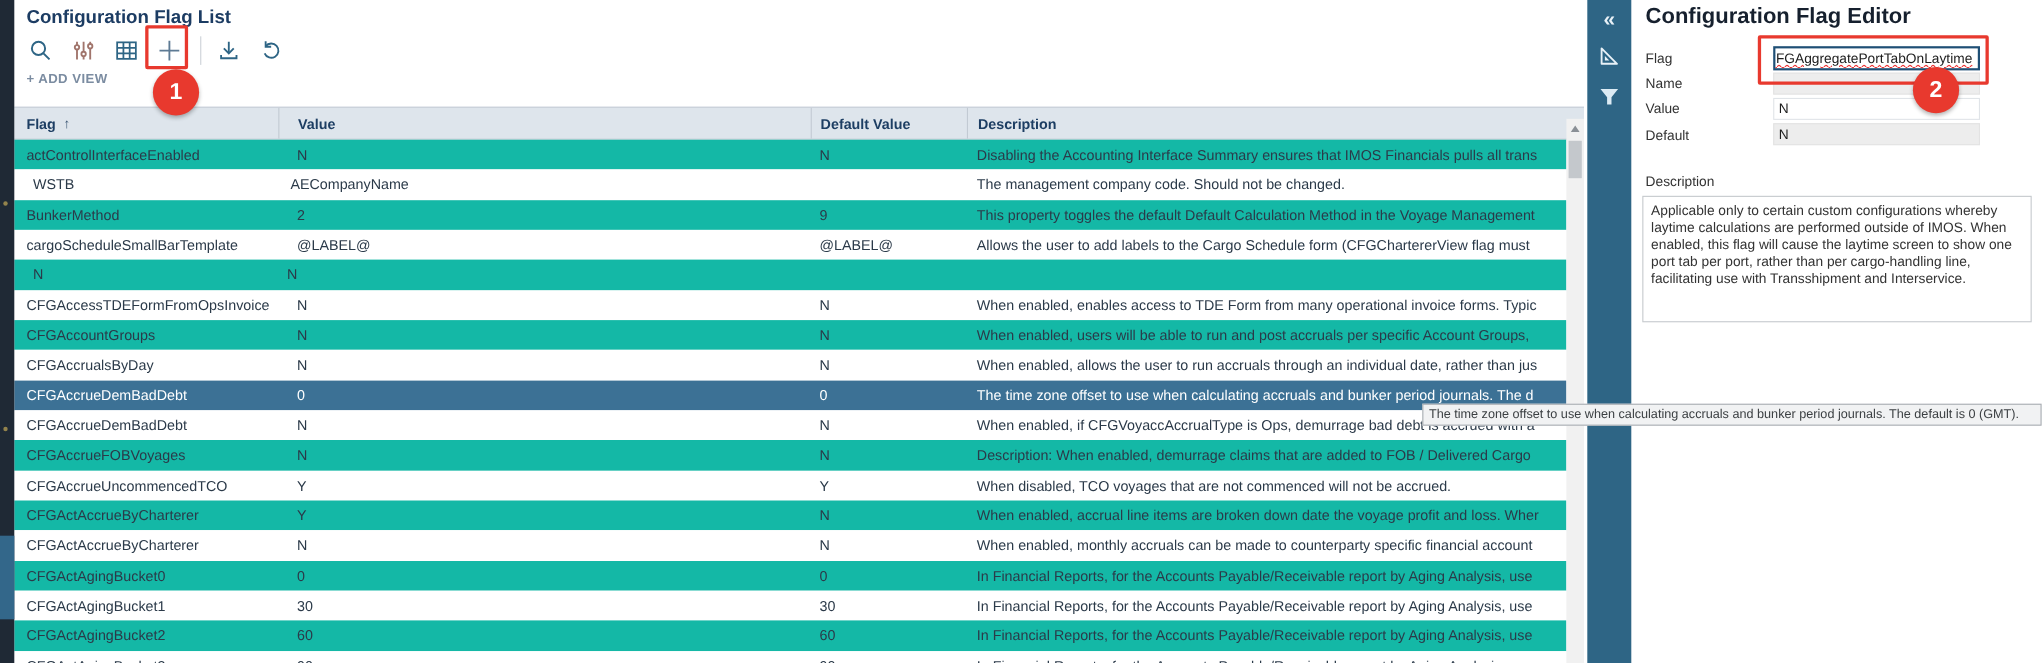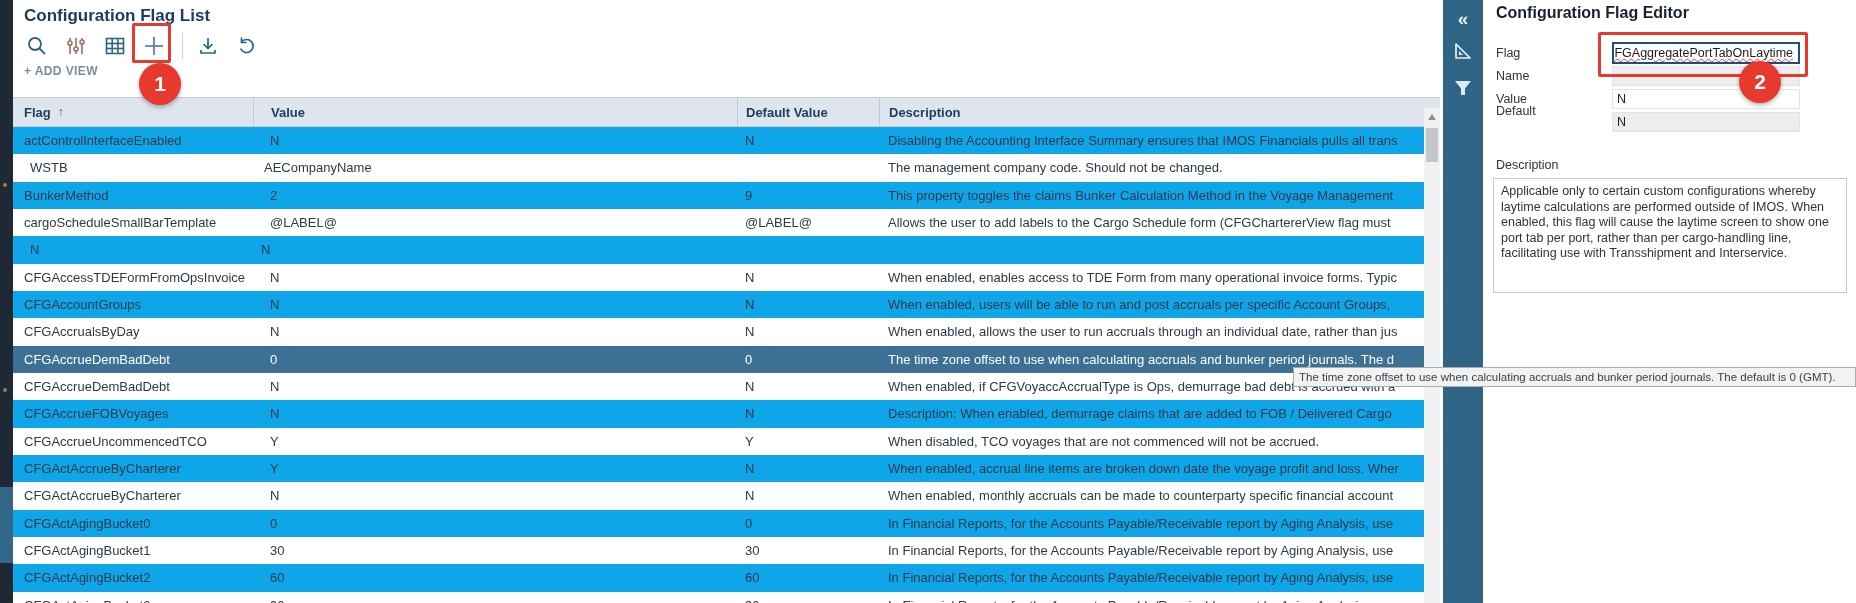--- a/index.html
+++ b/index.html
@@ -23,40 +23,40 @@
   
   #table { left:0; top:97px; width:1427px; }
   #thead { display:grid; grid-template-columns:240px 484px 142px 561px; height:30px;
            background:#dee5ec; border-top:1px solid #c6ced6; border-bottom:1px solid #c6ced6; }
   #thead .hcell { display:flex; align-items:center; font-size:13px; font-weight:bold; color:#1d3e63;
            border-left:1px solid #c2cad3; overflow:hidden; white-space:nowrap; }
   #thead .hcell:first-child { border-left:none; }
   .hc0 { padding-left:11px; } .hc1 { padding-left:17px; } .hc2 { padding-left:8px; } .hc3 { padding-left:9px; }
   .sort-arrow { margin-left:7px; font-size:12px; font-weight:bold; color:#34506f; }
   .trow { display:grid; grid-template-columns:240px 484px 142px 545px; width:1411px; height:27.33px; background:#fff; cursor:pointer; }
-  .trow.alt { background:#0ea5e9; }
+  .trow.alt { background:#14b8a6; }
   .trow.sel { background:#3c7195; }
   .trow .cell { display:flex; align-items:center; font-size:13px; color:#2b3a49;
            overflow:hidden; white-space:nowrap; }
   .trow.sel .cell { color:#fff; }
   .c0 { padding-left:11px; } .c1 { padding-left:17px; } .c2 { padding-left:8px; } .c3 { padding-left:9px; }
 
   
   #v-scroll { left:1411px; top:108px; width:16px; height:495px; background:#f1f1f1; }
   #v-scroll .up { position:absolute; left:4px; top:6px; width:0; height:0;
       border-left:4px solid transparent; border-right:4px solid transparent; border-bottom:6px solid #8a9096; }
   #v-scroll .thumb { position:absolute; left:2px; top:20px; width:12px; height:34px; background:#c4c8cc; }
 
   
   #editor-rail { left:1443px; top:0; width:40px; height:603px; background:#2e6585; z-index:6; }
   .rail-icon { position:absolute; left:0; width:40px; display:flex; justify-content:center; color:#e8f1f7; cursor:pointer; }
 
   
   #editor-panel { left:1483px; top:0; width:373px; height:603px; background:#fff; }
-  #editor-title { left:13px; top:4px; font-size:16px; font-weight:bold; color:#16202e; }
+  #editor-title { left:13px; top:4px; font-size:20px; font-weight:bold; color:#16202e; }
   .fld-label { position:absolute; left:13px; font-size:12.5px; color:#333; }
   .fld-input { position:absolute; left:129px; width:188px; height:20px; font-size:12.5px; color:#1d1d1d;
       display:flex; align-items:center; padding:0 4px; overflow:hidden; white-space:nowrap; }
   .inp-gray { background:#ededed; border:1px solid #e3e3e3; }
   .inp-white { background:#fff; border:1px solid #e0e4e8; }
   #flag-input { border:2px solid #1f4f75; background:#fff; justify-content:flex-end; }
   #flag-input .txt { text-decoration:underline; text-decoration-style:wavy; text-decoration-color:#e33; text-decoration-thickness:1px; }
   #flag-input .caret { display:inline-block; width:1px; height:14px; background:#111; margin-left:1px; }
   #desc-label { left:13px; top:158px; font-size:12.5px; color:#333; position:absolute; }
   #desc-box { left:10px; top:178px; width:354px; height:115px; border:1px solid #c5c9cd; background:#fff;
@@ -167,21 +167,21 @@
         <div class="trow">
           <div class="cell c1">WSTB</div>
           <div class="cell c0">AECompanyName</div>
           <div class="cell c2"></div>
           <div class="cell c3">The management company code. Should not be changed.</div>
         </div>
         <div class="trow alt">
           <div class="cell c0">BunkerMethod</div>
           <div class="cell c1">2</div>
           <div class="cell c2">9</div>
-          <div class="cell c3">This property toggles the claims Bunker Calculation Method in the Voyage Management</div>
+          <div class="cell c3">This property toggles the default Default Calculation Method in the Voyage Management</div>
         </div>
         <div class="trow">
           <div class="cell c0">cargoScheduleSmallBarTemplate</div>
           <div class="cell c1">@LABEL@</div>
           <div class="cell c2">@LABEL@</div>
           <div class="cell c3">Allows the user to add labels to the Cargo Schedule form (CFGChartererView flag must </div>
         </div>
         <div class="trow alt">
           <div class="cell c1">N</div>
           <div class="cell c2">N</div>
@@ -296,21 +296,21 @@
     <span class="txt">CFGAggregatePortTabOnLaytime</span>
       <span class="caret"></span>
   </div>
 
   <div class="fld-label" style="top:69px;">Name</div>
   <div class="fld-input inp-gray" style="top:66px;"></div>
 
   <div class="fld-label" style="top:92px;">Value</div>
   <div class="fld-input inp-white" style="top:89px;">N</div>
 
-  <div class="fld-label" style="top:104px;text-align:right;">Default</div>
+  <div class="fld-label" style="top:116px;text-align:right;">Default</div>
   <div class="fld-input inp-gray" style="top:112px;">N</div>
 
   <div id="desc-label">Description</div>
   <div id="desc-box">Applicable only to certain custom configurations whereby laytime calculations are performed outside of IMOS.  When enabled, this flag will cause the laytime screen to show one port tab per port, rather than per cargo-handling line, facilitating use with Transshipment and Interservice.</div>
 </div>
 
 <div id="tooltip" class="abs">The time zone offset to use when calculating accruals and bunker period journals. The default is 0 (GMT).</div>
 
 <div id="ann-rect-1" class="ann-rect"></div>
 <div id="ann-circle-1" class="ann-circle">1</div>

